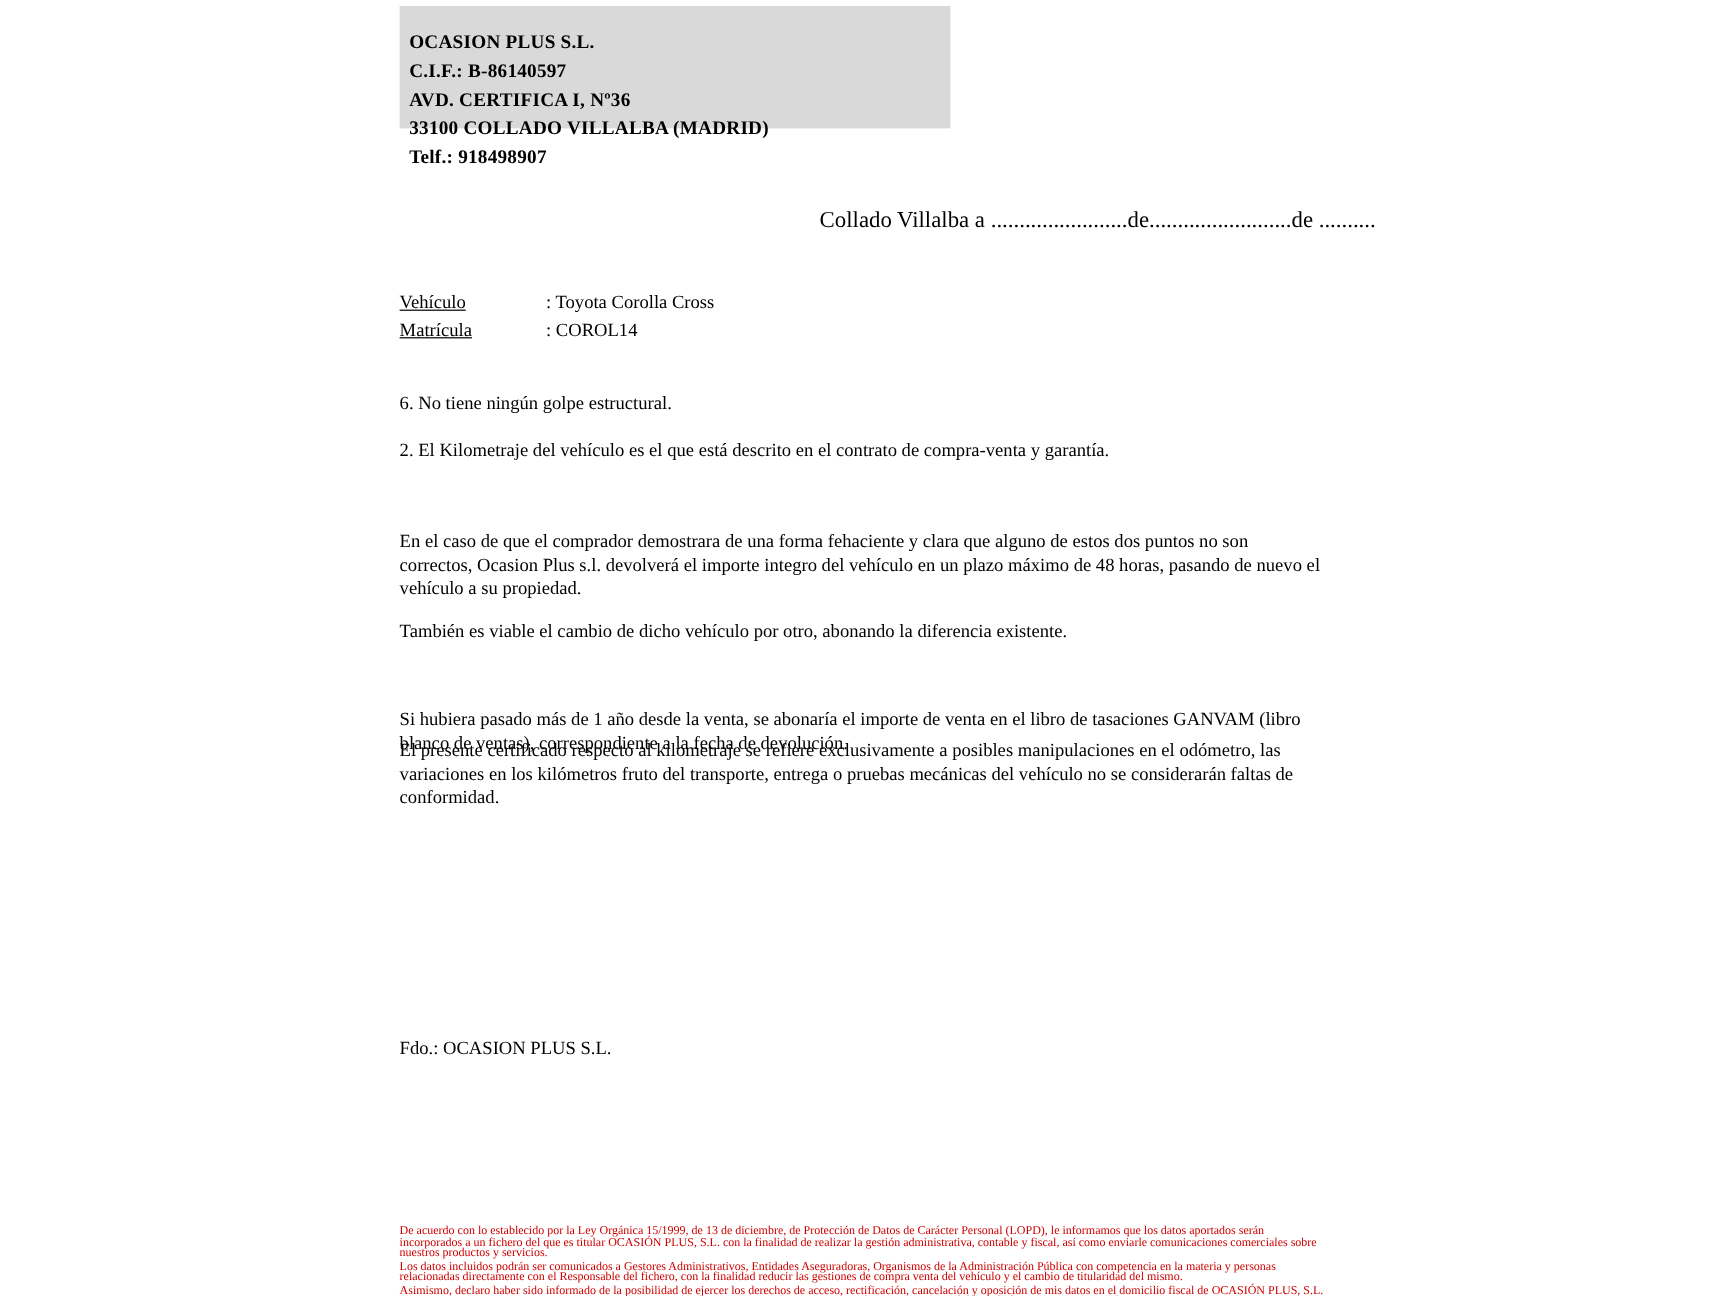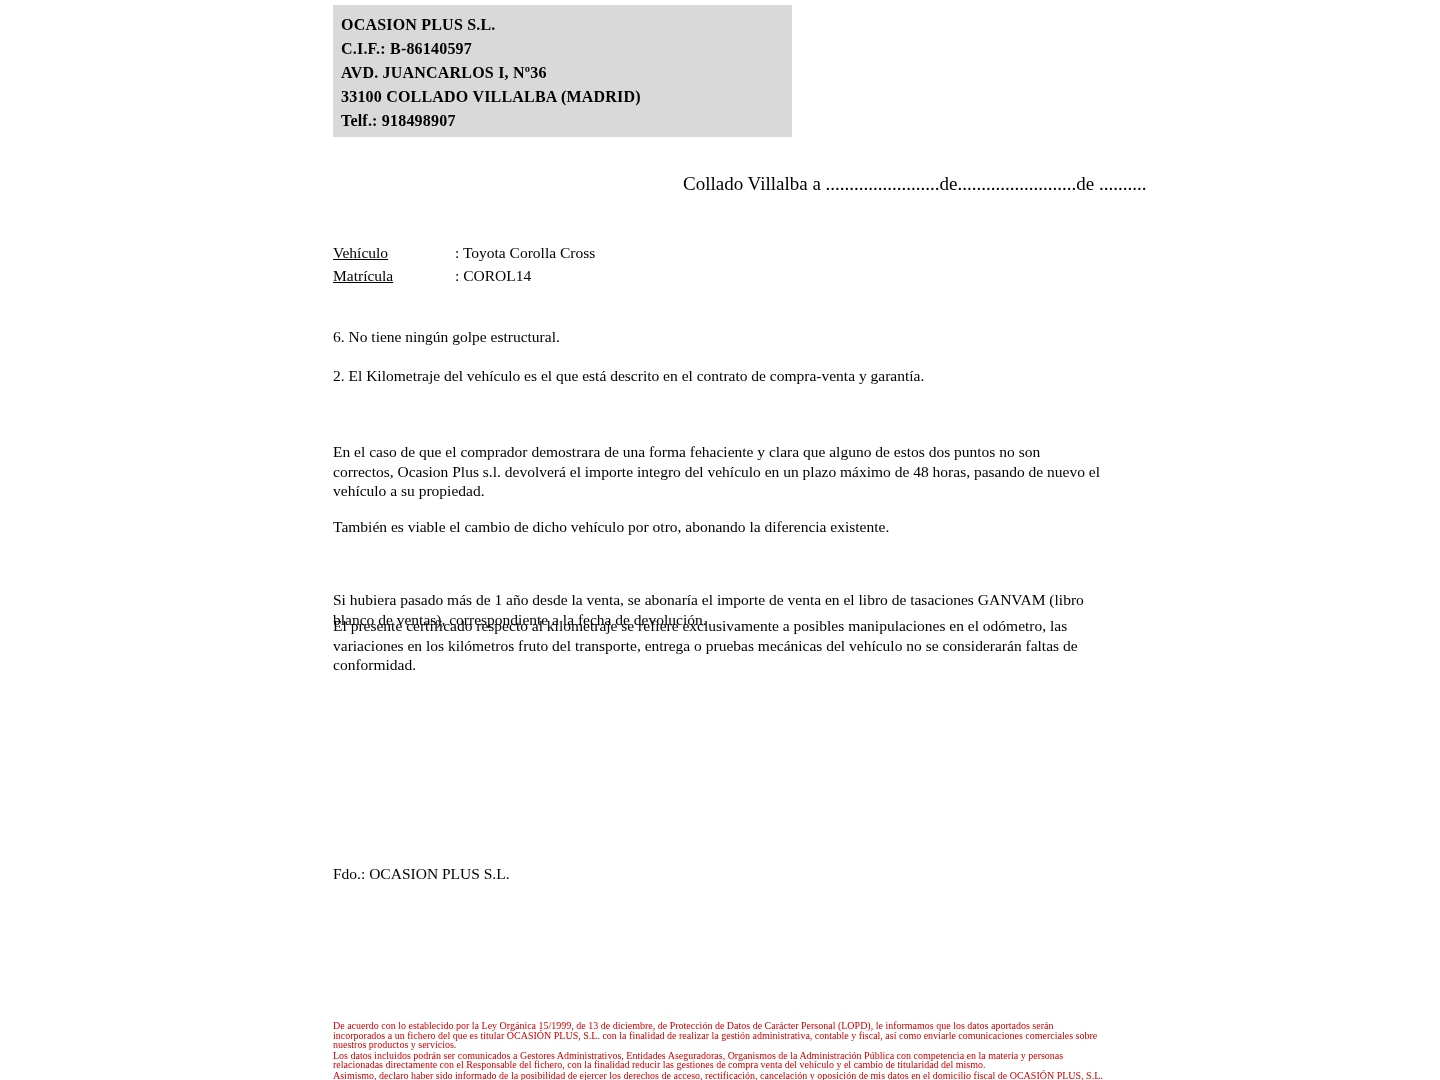--- a/index.html
+++ b/index.html
@@ -12,23 +12,23 @@
     color: #000000;
     overflow: hidden;
   }
   .page { position: absolute; inset: 0; background: #ffffff; }
 
   .header-box {
     position: absolute;
     left: 333px;
     top: 5px;
     width: 459px;
-    height: 132px;
+    height: 102px;
     background: #d9d9d9;
-    padding: 8px 8px;
+    padding: 19px 8px;
   }
   .header-box .hline {
     font-weight: bold;
     font-size: 16px;
     line-height: 24px;
     letter-spacing: 0.2px;
   }
 
   .date-line {
     position: absolute;
@@ -81,21 +81,21 @@
   .footer-block .fpara { margin-bottom: 1px; }
 </style>
 </head>
 <body>
 
 <div class="page">
 
   <div class="header-box">
     <div class="hline">OCASION PLUS S.L.</div>
     <div class="hline">C.I.F.: B-86140597</div>
-    <div class="hline">AVD. JUANCARLOS I, Nº36</div>
+    <div class="hline">AVD. CERTIFICA I, Nº36</div>
     <div class="hline">33100 COLLADO VILLALBA (MADRID)</div>
     <div class="hline">Telf.: 918498907</div>
   </div>
 
   <div class="date-line">Collado Villalba a ........................de.........................de ..........</div>
 
 
   <div class="body-block vehicle-block">
     <div class="kv-row">
       <span class="kv-label">Vehículo</span>

